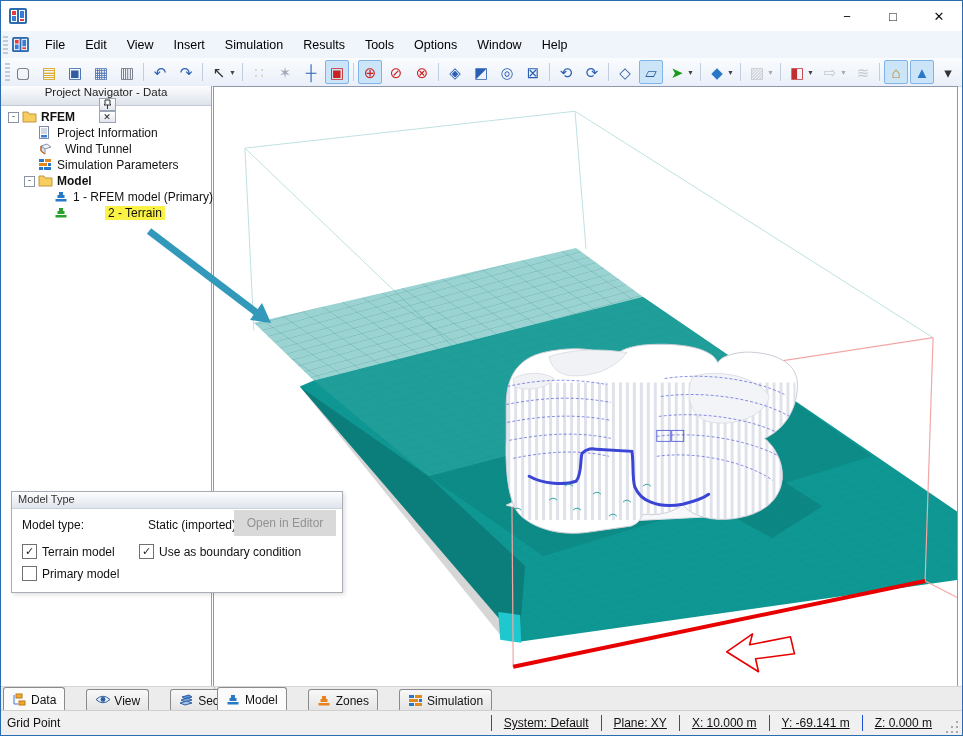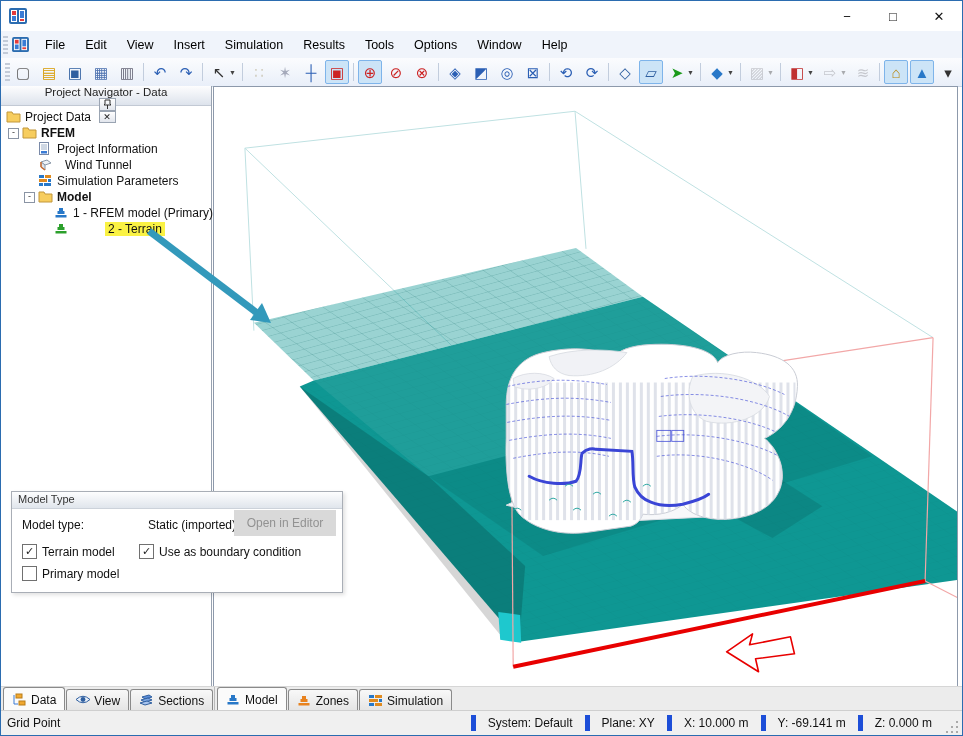--- a/index.html
+++ b/index.html
@@ -44,32 +44,32 @@
   .ticonwrap{position:absolute;top:1px;width:16px;height:14px;}
   .tlabel{position:absolute;top:1px;font-size:12px;color:#111;padding:0 3px;}
   .tlabel.bold{font-weight:bold;}
   .tlabel.hl{background:var(--hl);margin-left:35px;}
   
   .viewport{position:absolute;left:212px;top:85px;right:4px;bottom:48px;border:1px solid #8d99ab;background:#fff;overflow:hidden;}
   .vptext{position:absolute;left:8px;top:5px;font-size:12.5px;color:#1a1a8c;z-index:3;}
   .scene{position:absolute;left:0;top:0;}
   
   .tabrow{position:absolute;left:0;bottom:24px;right:0;height:24px;background:#ececec;border-top:1px solid #d6d6d6;display:flex;}
-  .tabset{display:flex;align-items:flex-end;height:24px;}
+  .tabset{display:flex;align-items:flex-end;height:24px;gap:20px;}
   .tabset.left{width:211px;padding-left:2px;border-right:1px solid #bbb;}
   .tabset.right{padding-left:2px;}
   .tab{height:21px;display:flex;align-items:center;gap:4px;padding:0 8px;border:1px solid #8a8a8a;border-bottom:none;
        border-radius:3px 3px 0 0;background:linear-gradient(#f8f8f8,#e4e4e4);margin-right:1px;font-size:12px;color:#111;}
   .tab.active{background:#fbfbfb;height:23px;}
   .tabicon{width:15px;height:13px;}
   
   .statusbar{position:absolute;left:0;bottom:0;right:0;height:24px;background:#f0f0f0;border-top:1px solid #cfcfcf;
              display:flex;align-items:center;font-size:12px;color:#111;}
   .statusleft{padding-left:6px;flex:1;}
-  .statusseg{padding:0 12px;border-left:5px solid #1d4ed8;height:16px;display:flex;align-items:center;}
+  .statusseg{padding:0 12px;border-left:1px solid #1d4ed8;height:16px;display:flex;align-items:center;text-decoration:underline;}
   .sgrip{width:14px;height:14px;margin:6px 2px 0 2px;
          background:radial-gradient(circle at 11px 3px,#aaa 1.2px,transparent 1.5px),
                     radial-gradient(circle at 11px 8px,#aaa 1.2px,transparent 1.5px),
                     radial-gradient(circle at 6px 8px,#aaa 1.2px,transparent 1.5px),
                     radial-gradient(circle at 11px 13px,#aaa 1.2px,transparent 1.5px),
                     radial-gradient(circle at 6px 13px,#aaa 1.2px,transparent 1.5px),
                     radial-gradient(circle at 1px 13px,#aaa 1.2px,transparent 1.5px);}
   
   .dialog{position:absolute;left:10px;top:490px;width:330px;height:100px;background:#fff;border:1px solid #a9aeb6;
           box-shadow:2px 2px 4px rgba(0,0,0,.12);z-index:5;}
@@ -261,26 +261,20 @@
       <span>Project Navigator - Data</span>
       <span class="sp"></span>
       <div class="hbtn">
           <svg width="9" height="11" viewBox="0 0 9 11">
             <path d="M2,1 h5 v4 l1,1 h-7 l1,-1 z M4.5,6 v4" stroke="#333" stroke-width="1" fill="none"></path>
           </svg>
         </div>
       <div class="hbtn">✕</div>
     </div>
     <div class="tree" id="nav-tree">
-        <div class="trow">
-          <span class="ticonwrap" style="left: 5px;"><svg width="15" height="13" viewBox="0 0 15 13">
-              <path d="M1,2 h5 l1,2 h7 v8 h-13 z" fill="#F7CD5E" stroke="#C2973A" stroke-width="1"></path>
-            </svg></span>
-          <span class="tlabel" style="left: 21px;">Project Data</span>
-        </div>
         <div class="trow">
           <div class="texp" style="left: 7px;">-</div>
           <span class="ticonwrap" style="left: 21px;"><svg width="15" height="13" viewBox="0 0 15 13">
               <path d="M1,2 h5 l1,2 h7 v8 h-13 z" fill="#F7CD5E" stroke="#C2973A" stroke-width="1"></path>
             </svg></span>
           <span class="tlabel bold" style="left: 37px;">RFEM</span>
         </div>
         <div class="trow">
           <span class="ticonwrap" style="left: 37px;"><svg width="12" height="13" viewBox="0 0 12 13">
               <rect x="1.5" y="0.5" width="9" height="12" fill="#fff" stroke="#7a8aa8"></rect>

